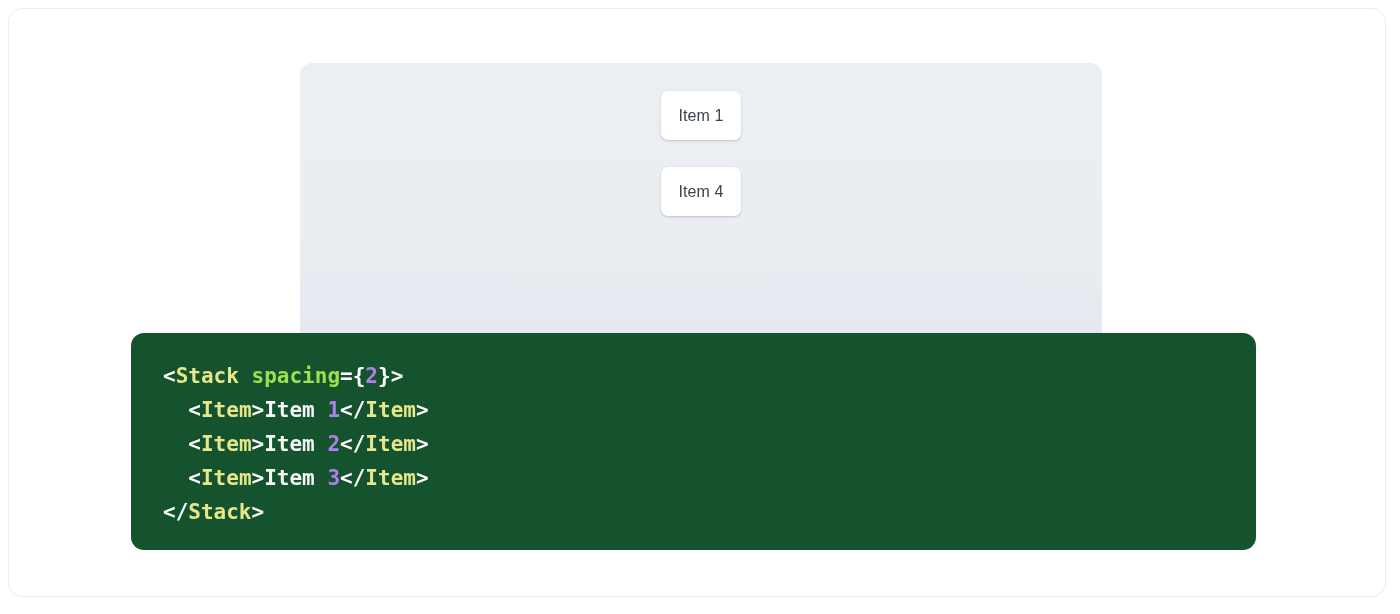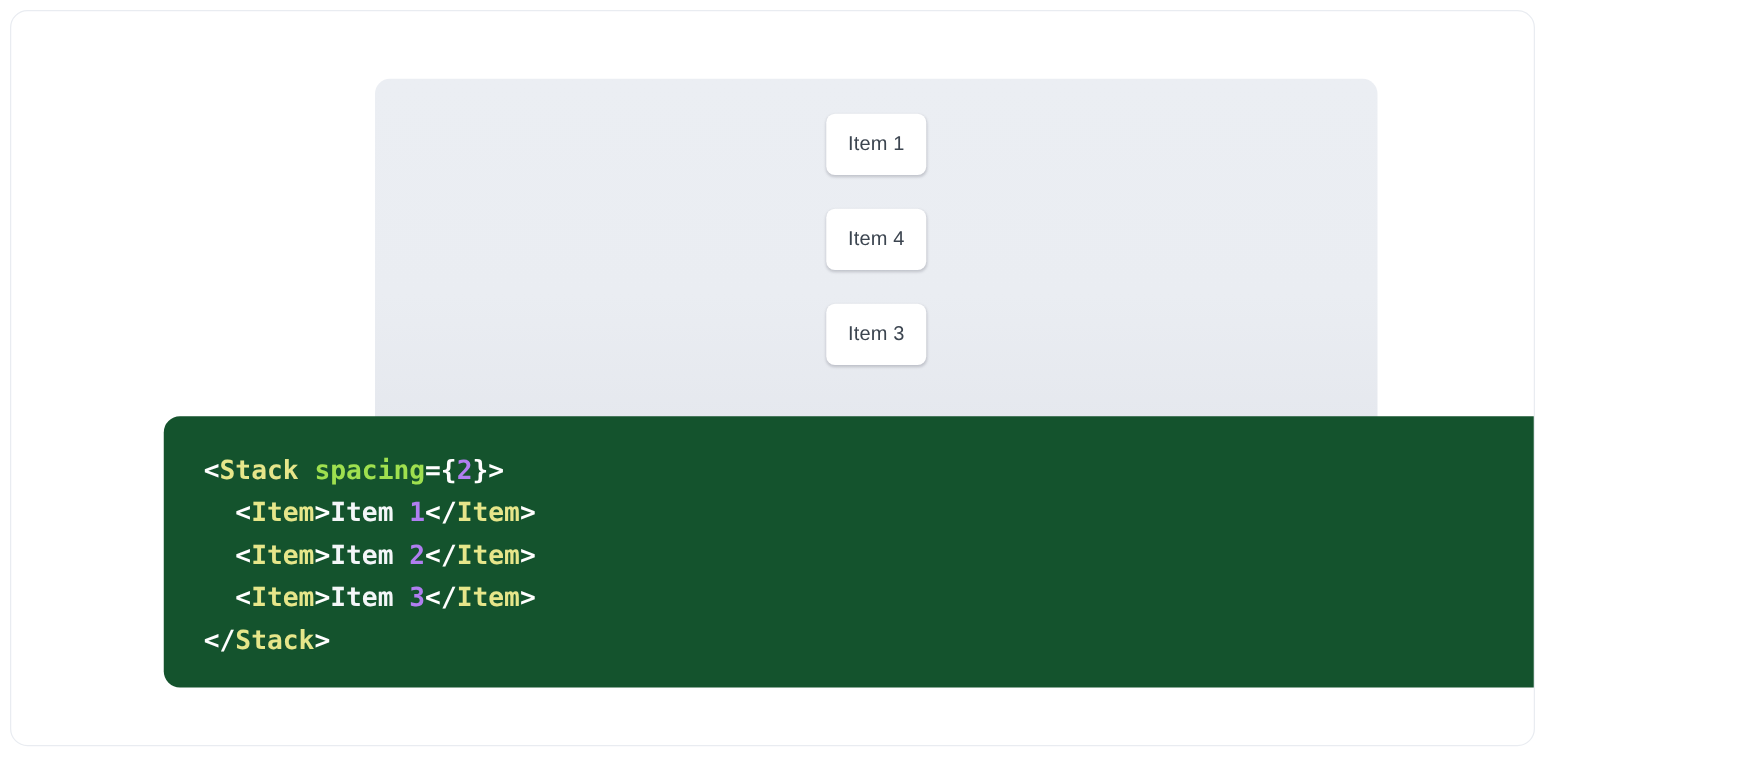--- a/index.html
+++ b/index.html
@@ -12,21 +12,21 @@
     height: 614px;
     font-family: "Liberation Sans", sans-serif;
     overflow: hidden;
   }
 
   
   #app-card {
     position: absolute;
     left: 8px;
     top: 8px;
-    width: 1220px;
+    width: 1378px;
     height: 589px;
     background: #ffffff;
     border: 1px solid #e9ecf1;
     border-radius: 14px;
     box-sizing: border-box;
     overflow: hidden;
   }
 
   
   #preview-panel {
@@ -103,23 +103,20 @@
 <div id="app-card">
 
   <div id="preview-panel">
     <div id="stack">
       <div class="stack-item">
         <span>Item 1</span>
       </div>
       <div class="stack-item">
         <span>Item 4</span>
       </div>
-      <div class="stack-item">
-        <span>Item 3</span>
-      </div>
     </div>
   </div>
 
   <div id="code-block">
     <pre id="code-pre"><span class="tok-punc">&lt;</span><span class="tok-tag">Stack</span><span class="tok-punc"> </span><span class="tok-attr">spacing</span><span class="tok-punc">={</span><span class="tok-num">2</span><span class="tok-punc">}&gt;</span>
   <span class="tok-punc">&lt;</span><span class="tok-tag">Item</span><span class="tok-punc">&gt;</span><span class="tok-text">Item </span><span class="tok-num">1</span><span class="tok-punc">&lt;/</span><span class="tok-tag">Item</span><span class="tok-punc">&gt;</span>
   <span class="tok-punc">&lt;</span><span class="tok-tag">Item</span><span class="tok-punc">&gt;</span><span class="tok-text">Item </span><span class="tok-num">2</span><span class="tok-punc">&lt;/</span><span class="tok-tag">Item</span><span class="tok-punc">&gt;</span>
   <span class="tok-punc">&lt;</span><span class="tok-tag">Item</span><span class="tok-punc">&gt;</span><span class="tok-text">Item </span><span class="tok-num">3</span><span class="tok-punc">&lt;/</span><span class="tok-tag">Item</span><span class="tok-punc">&gt;</span>
 <span class="tok-punc">&lt;/</span><span class="tok-tag">Stack</span><span class="tok-punc">&gt;</span></pre>
   </div>

